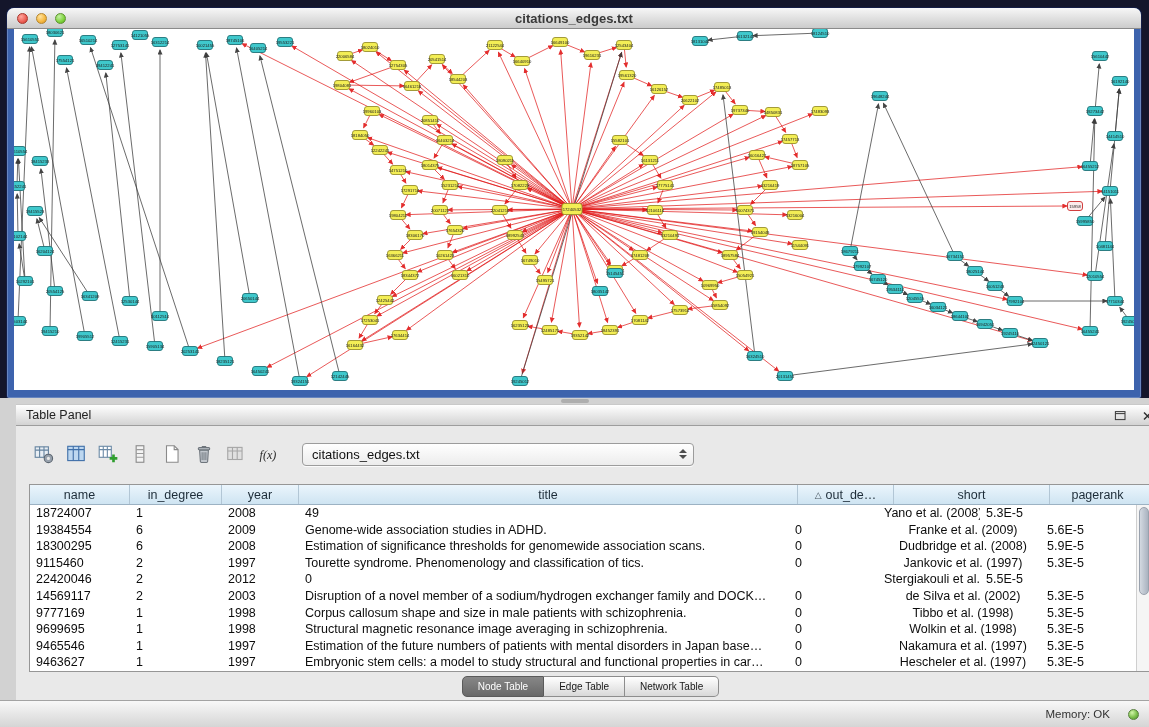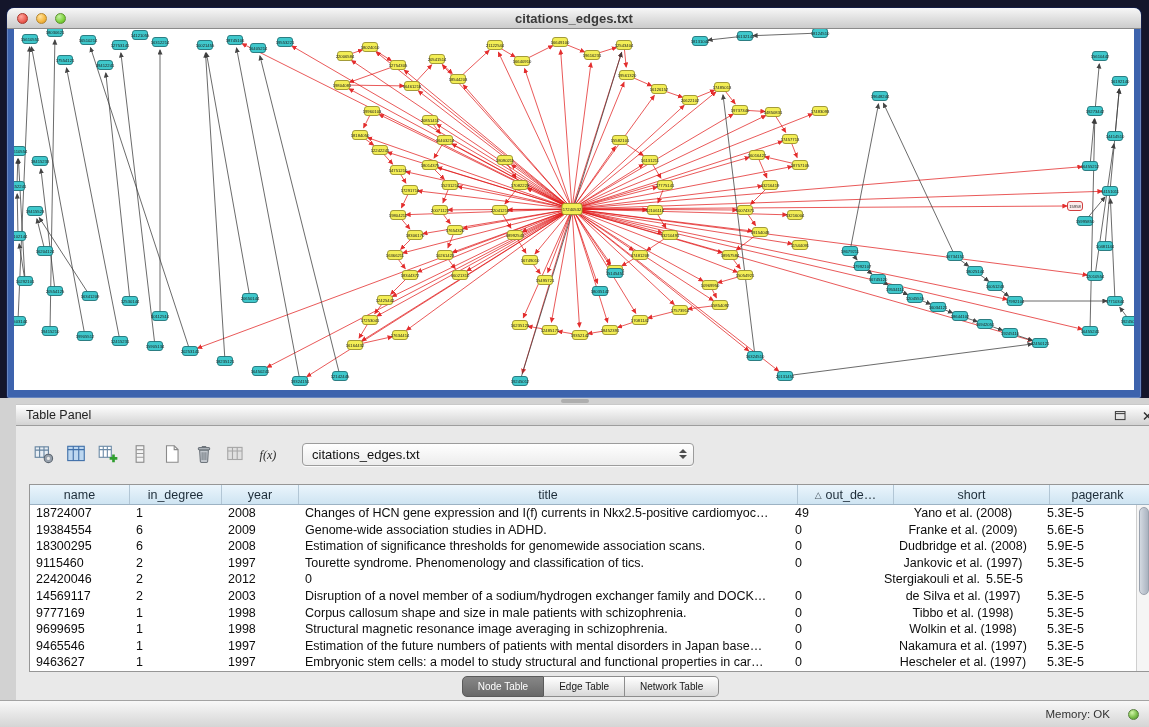--- a/index.html
+++ b/index.html
@@ -712,21 +712,20 @@
         </div>
         <div class="hcell">
           <span>pagerank</span>
         </div>
       </div>
     <div class="tbody" id="tbody">
         <div class="trow">
           <div class="tcell">18724007</div>
           <div class="tcell">1</div>
           <div class="tcell">2008</div>
-          <div class="tcell">Changes of HCN gene expression and I(f) currents in Nkx2.5-positive cardiomyoc…</div>
           <div class="tcell">49</div>
           <div class="tcell center">Yano et al. (2008)</div>
           <div class="tcell">5.3E-5</div>
         </div>
         <div class="trow">
           <div class="tcell">19384554</div>
           <div class="tcell">6</div>
           <div class="tcell">2009</div>
           <div class="tcell">Genome-wide association studies in ADHD.</div>
           <div class="tcell">0</div>
@@ -758,21 +757,21 @@
           <div class="tcell">0</div>
           <div class="tcell center">Stergiakouli et al. (2012)</div>
           <div class="tcell">5.5E-5</div>
         </div>
         <div class="trow">
           <div class="tcell">14569117</div>
           <div class="tcell">2</div>
           <div class="tcell">2003</div>
           <div class="tcell">Disruption of a novel member of a sodium/hydrogen exchanger family and DOCK…</div>
           <div class="tcell">0</div>
-          <div class="tcell center">de Silva et al. (1997)</div>
+          <div class="tcell center">de Silva et al. (2002)</div>
           <div class="tcell">5.3E-5</div>
         </div>
         <div class="trow">
           <div class="tcell">9777169</div>
           <div class="tcell">1</div>
           <div class="tcell">1998</div>
           <div class="tcell">Corpus callosum shape and size in male patients with schizophrenia.</div>
           <div class="tcell">0</div>
           <div class="tcell center">Tibbo et al. (1998)</div>
           <div class="tcell">5.3E-5</div>

